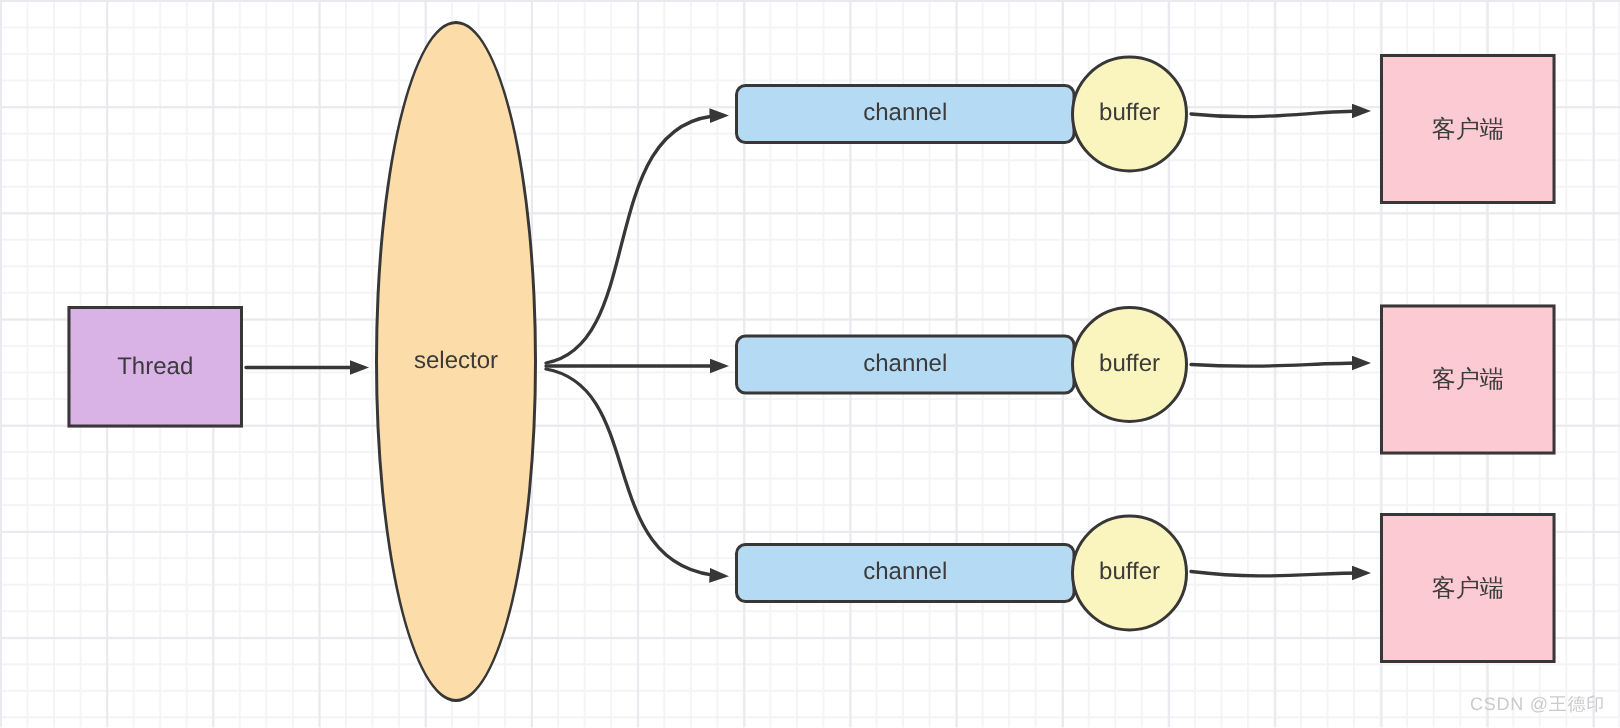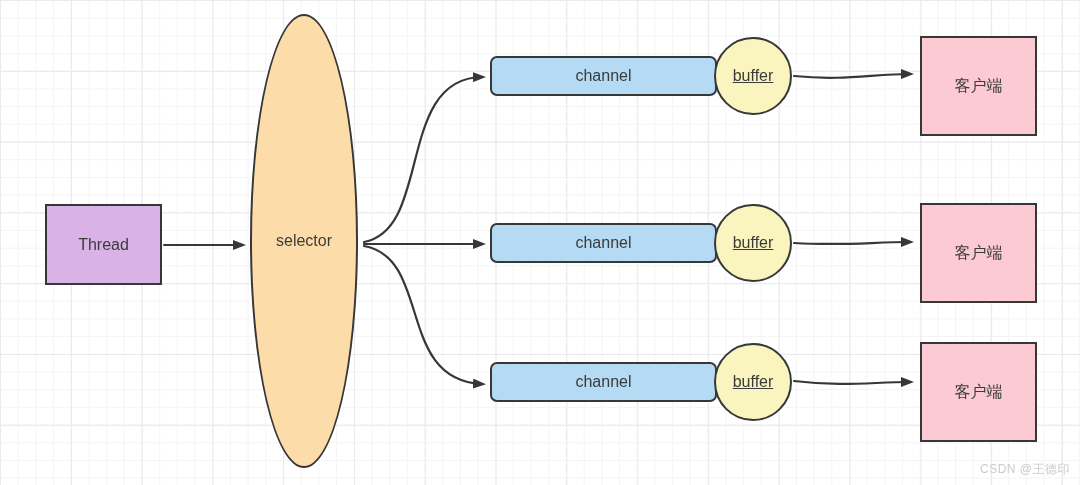--- a/index.html
+++ b/index.html
@@ -37,21 +37,21 @@
     justify-content: center;
     border: 2px solid #373737;
     color: #3b3b3b;
     font-size: 16px;
     z-index: 2;
     text-align: center;
   }
   .thread   { left: 45px;  top: 204px; width: 117px; height: 81px;  background: #d9b3e6; }
   .selector { left: 250px; top: 14px;  width: 108px; height: 454px; background: #fcdca8; border-radius: 50%; }
   .channel  { left: 490px; width: 227px; height: 40px; background: #b5daf3; border-radius: 7px; }
-  .buffer   { left: 714px; width: 78px;  height: 78px; background: #faf5be; border-radius: 50%; z-index: 3; text-decoration: underline; }
+  .buffer   { left: 714px; width: 78px;  height: 78px; background: #faf5be; border-radius: 50%; z-index: 3; }
   .client   { left: 920px; width: 117px; height: 100px; background: #fbcad2; }
   .channel.r1 { top: 56px;  }  .channel.r2 { top: 223px; }  .channel.r3 { top: 362px; }
   .buffer.r1  { top: 37px;  }  .buffer.r2  { top: 204px; }  .buffer.r3  { top: 343px; }
   .client.r1  { top: 36px;  }  .client.r2  { top: 203px; }  .client.r3  { top: 342px; }
   .watermark {
     position: absolute;
     right: 10px;
     bottom: 7px;
     font-size: 12px;
     color: #cbcbcb;

